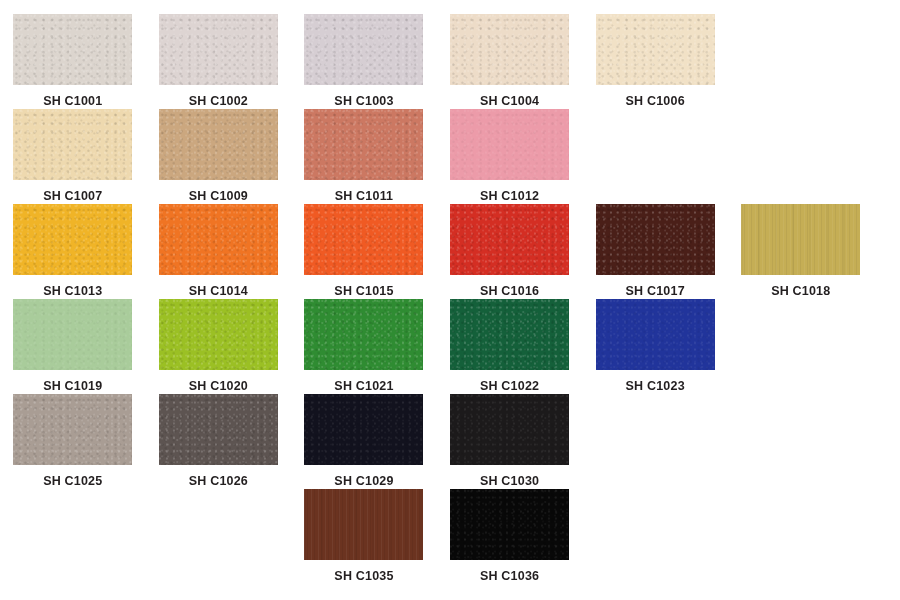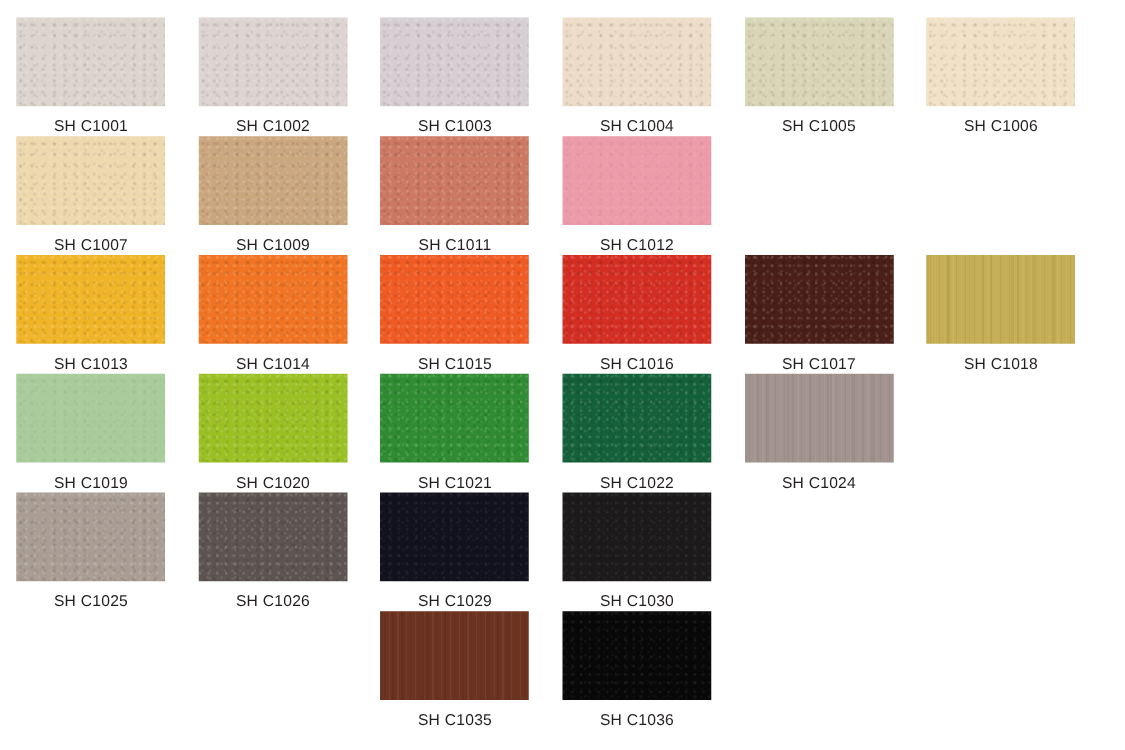--- a/index.html
+++ b/index.html
@@ -14,20 +14,21 @@
     font-family: "Liberation Sans", "DejaVu Sans", sans-serif;
     overflow: hidden;
   }
 
   #swatch-grid {
     position: relative;
     width: 741px;
     height: 600px;
     box-sizing: border-box;
     padding: 14px 0 0 0;
+    font-weight: bold;
   }
 
   .swatch-row {
     display: flex;
     width: 900px;
     height: 95px;
     box-sizing: border-box;
   }
 
   .swatch-cell {
@@ -119,24 +120,20 @@
       </div>
       <div class="swatch-cell">
         <div class="swatch-chip grain-default" title="SH C1003" style="background-color: rgb(214, 206, 211);"></div>
         <div class="swatch-label">SH C1003</div>
       </div>
       <div class="swatch-cell">
         <div class="swatch-chip grain-default" title="SH C1004" style="background-color: rgb(237, 220, 200);"></div>
         <div class="swatch-label">SH C1004</div>
       </div>
       <div class="swatch-cell">
-        <div class="swatch-chip grain-default" title="SH C1005" style="background-color: rgb(216, 214, 182);"></div>
-        <div class="swatch-label">SH C1005</div>
-      </div>
-      <div class="swatch-cell">
         <div class="swatch-chip grain-default" title="SH C1006" style="background-color: rgb(241, 225, 198);"></div>
         <div class="swatch-label">SH C1006</div>
       </div>
     </div>
     <div class="swatch-row">
       <div class="swatch-cell">
         <div class="swatch-chip grain-default" title="SH C1007" style="background-color: rgb(238, 217, 175);"></div>
         <div class="swatch-label">SH C1007</div>
       </div>
       <div class="swatch-cell">
@@ -189,22 +186,22 @@
       </div>
       <div class="swatch-cell">
         <div class="swatch-chip grain-default" title="SH C1021" style="background-color: rgb(47, 140, 50);"></div>
         <div class="swatch-label">SH C1021</div>
       </div>
       <div class="swatch-cell">
         <div class="swatch-chip grain-default" title="SH C1022" style="background-color: rgb(20, 96, 58);"></div>
         <div class="swatch-label">SH C1022</div>
       </div>
       <div class="swatch-cell">
-        <div class="swatch-chip grain-vertical" title="SH C1024" style="background-color: rgb(162, 147, 142);"></div>
-        <div class="swatch-label">SH C1024</div>
+        <div class="swatch-chip grain-flat" title="SH C1023" style="background-color: rgb(33, 52, 155);"></div>
+        <div class="swatch-label">SH C1023</div>
       </div>
     </div>
     <div class="swatch-row">
       <div class="swatch-cell">
         <div class="swatch-chip grain-default" title="SH C1025" style="background-color: rgb(169, 157, 148);"></div>
         <div class="swatch-label">SH C1025</div>
       </div>
       <div class="swatch-cell">
         <div class="swatch-chip grain-default" title="SH C1026" style="background-color: rgb(93, 84, 81);"></div>
         <div class="swatch-label">SH C1026</div>

